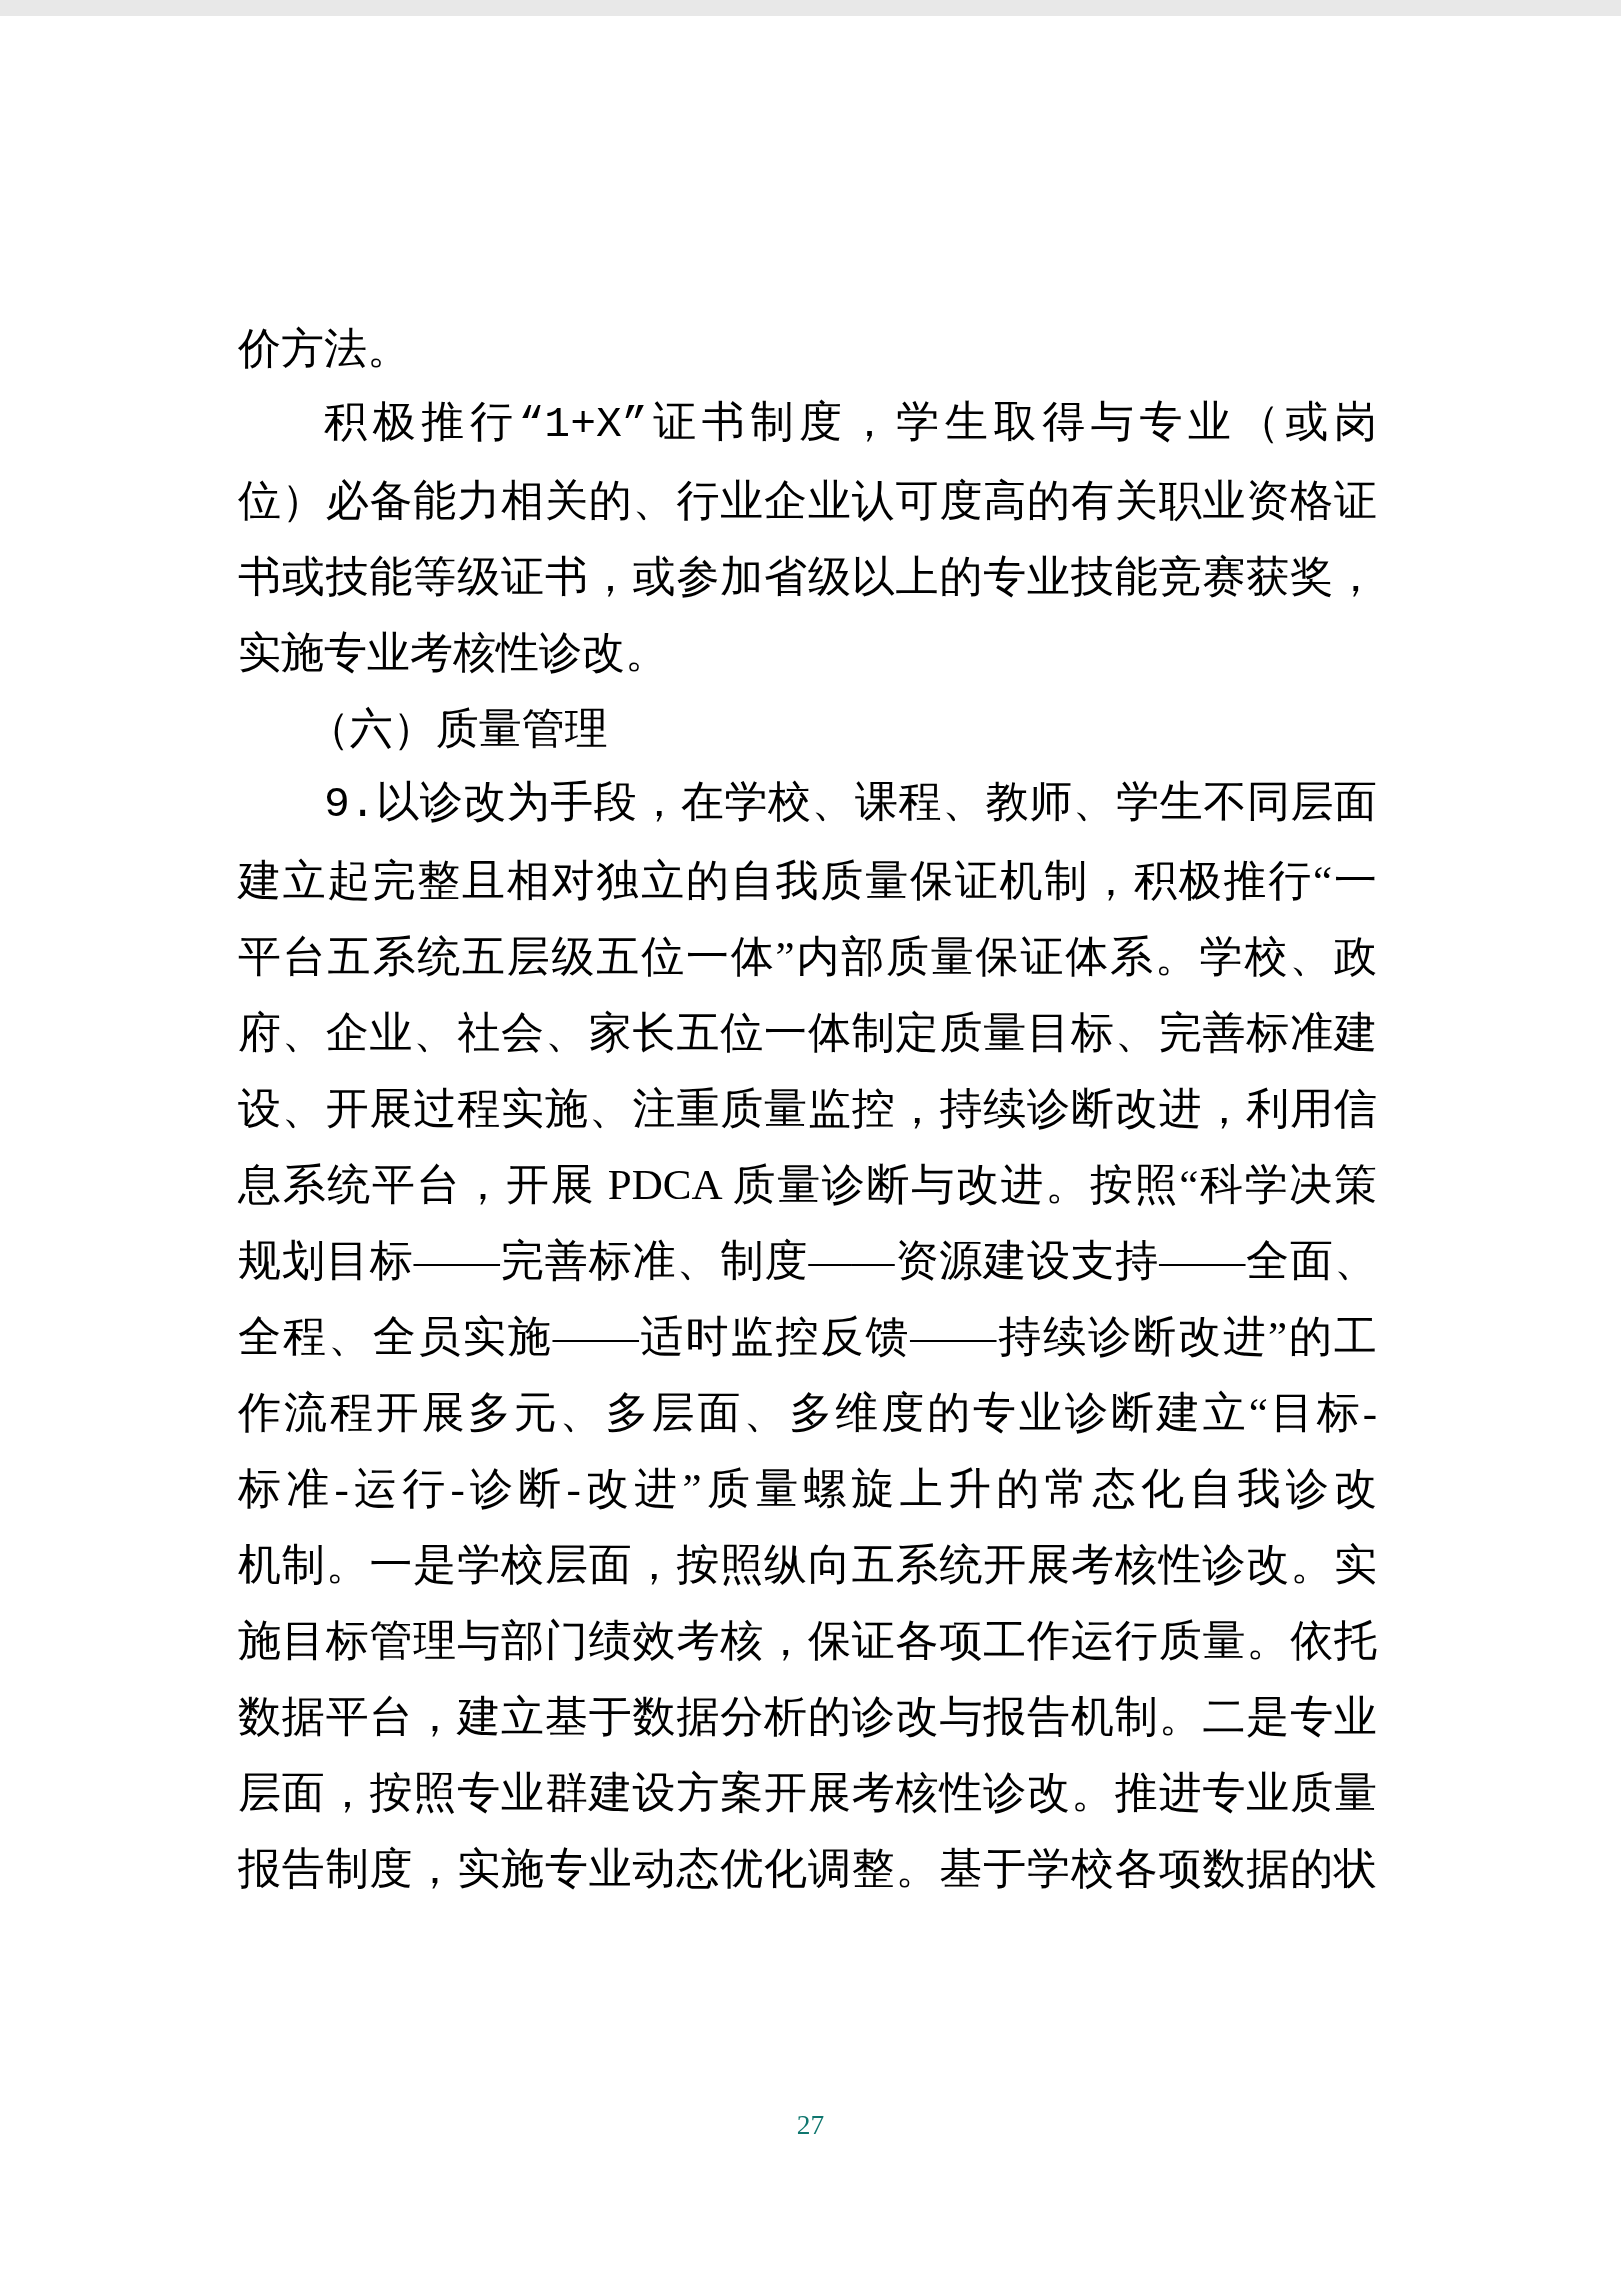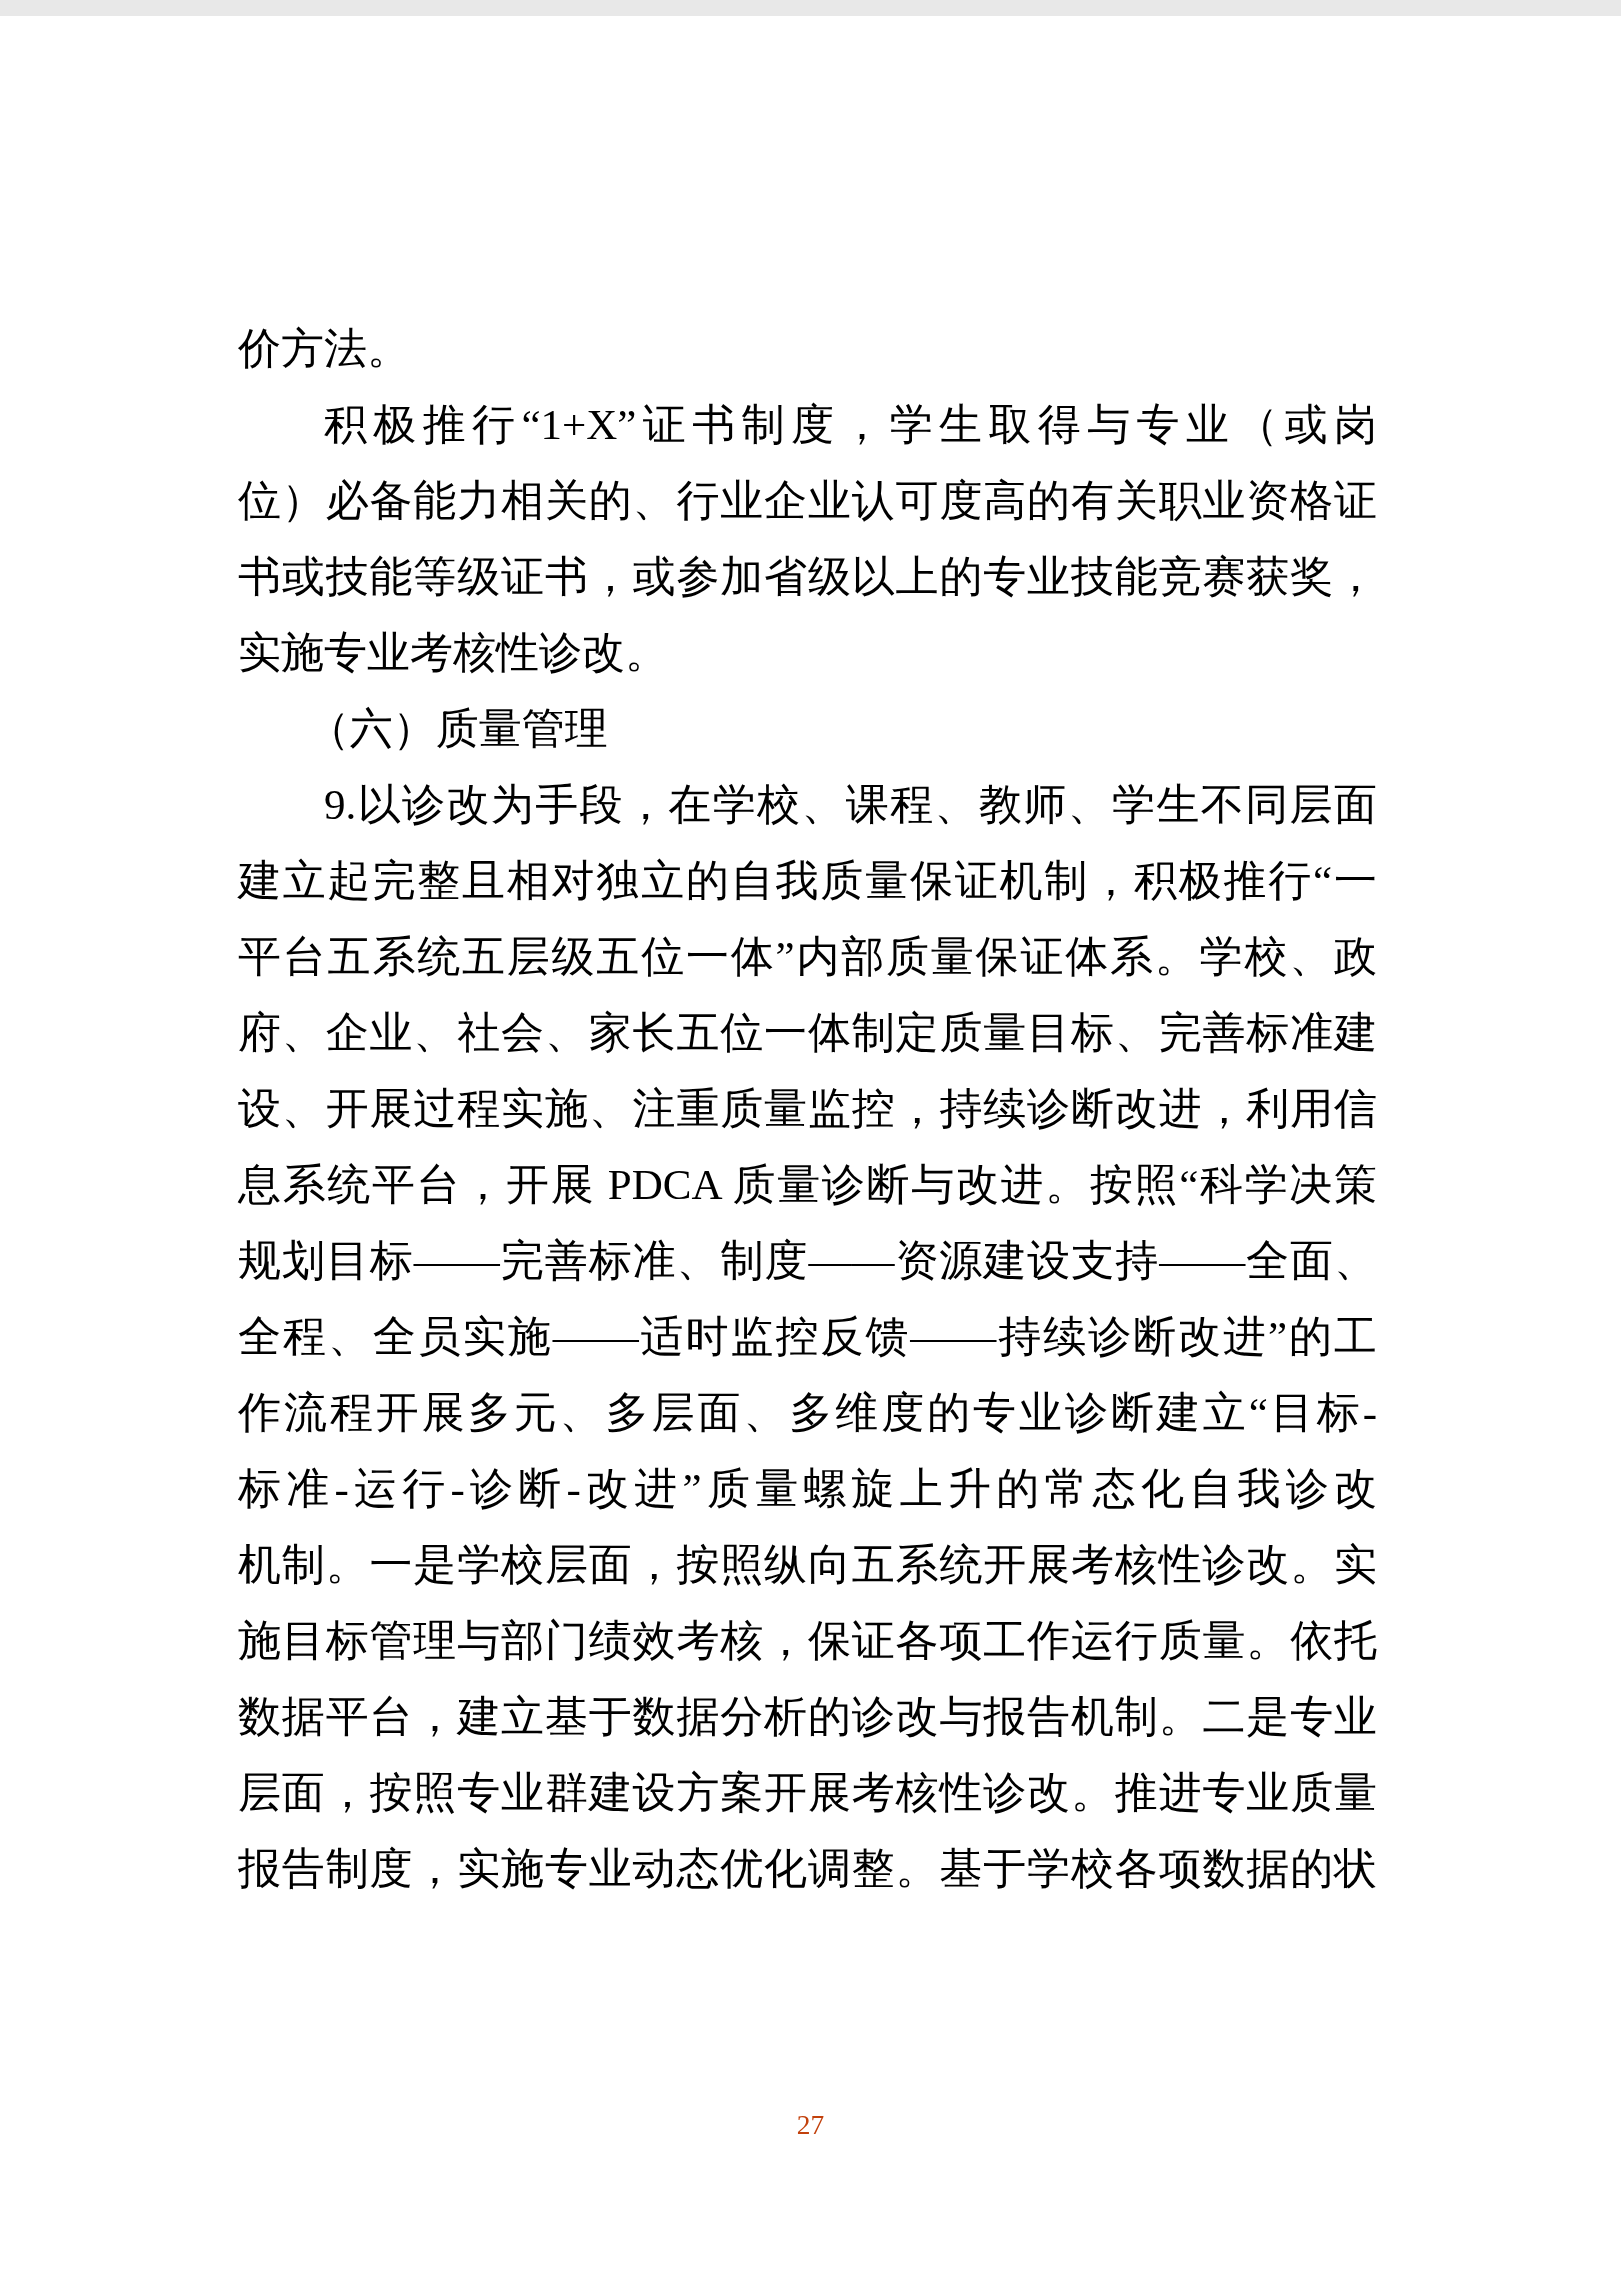--- a/index.html
+++ b/index.html
@@ -31,32 +31,32 @@
     text-align: left;
   }
   
   .line.full {
     white-space: normal;
     text-align: justify;
     text-align-last: justify;
     text-justify: inter-character;
   }
   
-  .line.ind2 { text-indent: 2em; }
+  .line.ind2 { text-indent: 2em; font-family: Liberation Mono, monospace; }
   
   .line.indh { text-indent: 1.6em; }
   .page-number {
     position: absolute;
     left: 0;
     top: 2094px;
     width: 100%;
     text-align: center;
     font-size: 27.4px;
     line-height: 31px;
-    color: #c2410c;
+    color: #0f766e;
   }
 </style>
 </head>
 <body>
 
 <div class="page">
   <div class="text-block">
     <div class="line">价方法。</div>
     <div class="line ind2 full">积极推行“1+X”证书制度，学生取得与专业（或岗</div>
     <div class="line full">位）必备能力相关的、行业企业认可度高的有关职业资格证</div>

